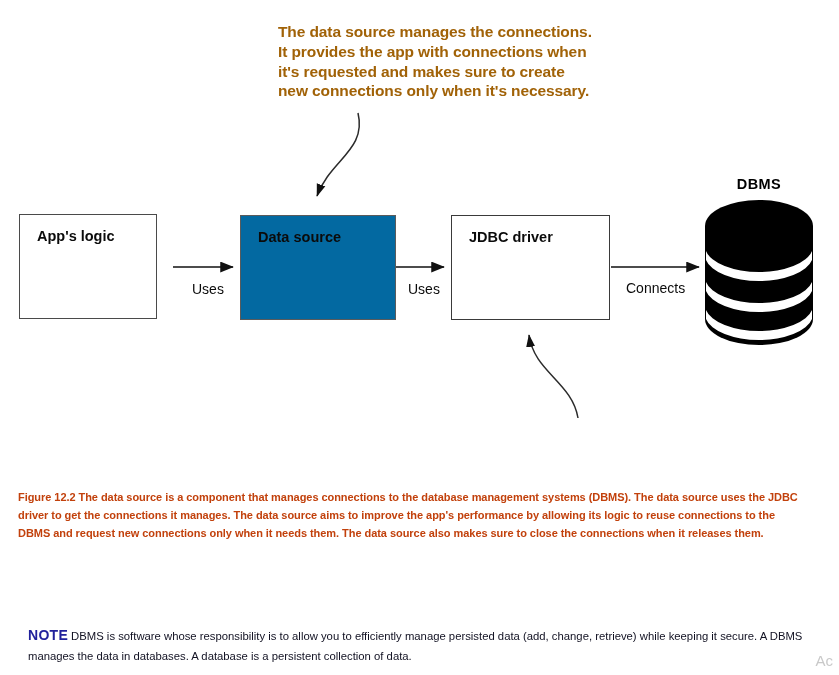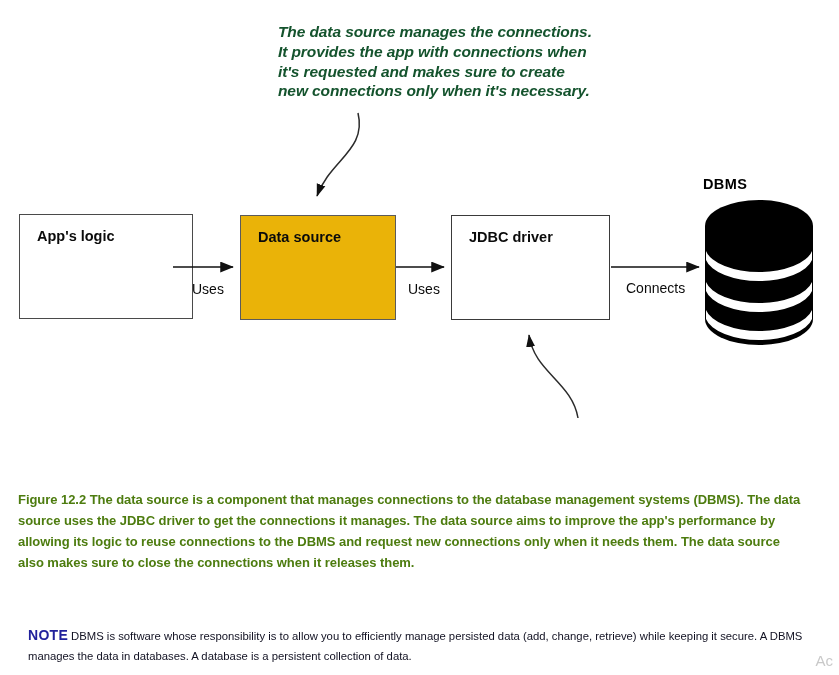--- a/index.html
+++ b/index.html
@@ -19,25 +19,24 @@
   #figure-root {
     position: absolute;
     inset: 0;
   }
 
   
   .callout {
     position: absolute;
     font-family: "Liberation Sans", sans-serif;
     font-weight: bold;
-    color: #14532d;
+    color: #a16207;
     line-height: 1.28;
     white-space: pre-line;
     letter-spacing: -0.1px;
-    font-style: italic;
   }
   #callout-top {
     left: 278px;
     top: 22px;
     width: 330px;
     font-size: 15.5px;
   }
   #callout-bottom {
     left: 448px;
     top: 424px;
@@ -57,29 +56,29 @@
     left: 17px;
     top: 13px;
     font-size: 14.5px;
     font-weight: bold;
     color: #0b0b0b;
     white-space: nowrap;
   }
   #box-app-logic {
     left: 19px;
     top: 214px;
-    width: 174px;
+    width: 138px;
     height: 105px;
   }
   #box-data-source {
     left: 240px;
     top: 215px;
     width: 156px;
     height: 105px;
-    background: #eab308;
+    background: #0369a1;
     border-color: #5b5b5b;
   }
   #box-jdbc-driver {
     left: 451px;
     top: 215px;
     width: 159px;
     height: 105px;
     border-color: #3a3a3a;
   }
 
@@ -102,21 +101,21 @@
     left: 703px;
     top: 176px;
     width: 112px;
     height: 172px;
   }
   #dbms-title {
     position: absolute;
     left: 0;
     top: 0;
     width: 112px;
-    text-align: left;
+    text-align: center;
     font-size: 14.5px;
     font-weight: bold;
     color: #000000;
     letter-spacing: 0.4px;
   }
   #dbms-cylinder {
     position: absolute;
     left: 2px;
     top: 24px;
     width: 108px;
@@ -132,23 +131,23 @@
     height: 675px;
     pointer-events: none;
   }
 
   
   #caption {
     position: absolute;
     left: 18px;
     top: 489px;
     width: 790px;
-    font-size: 13px;
-    font-weight: bold;
-    color: #4d7c0f;
+    font-size: 11px;
+    font-weight: bold;
+    color: #c2410c;
     line-height: 1.62;
     letter-spacing: -0.05px;
   }
 
   
   #note-block {
     position: absolute;
     left: 28px;
     top: 624px;
     width: 800px;

